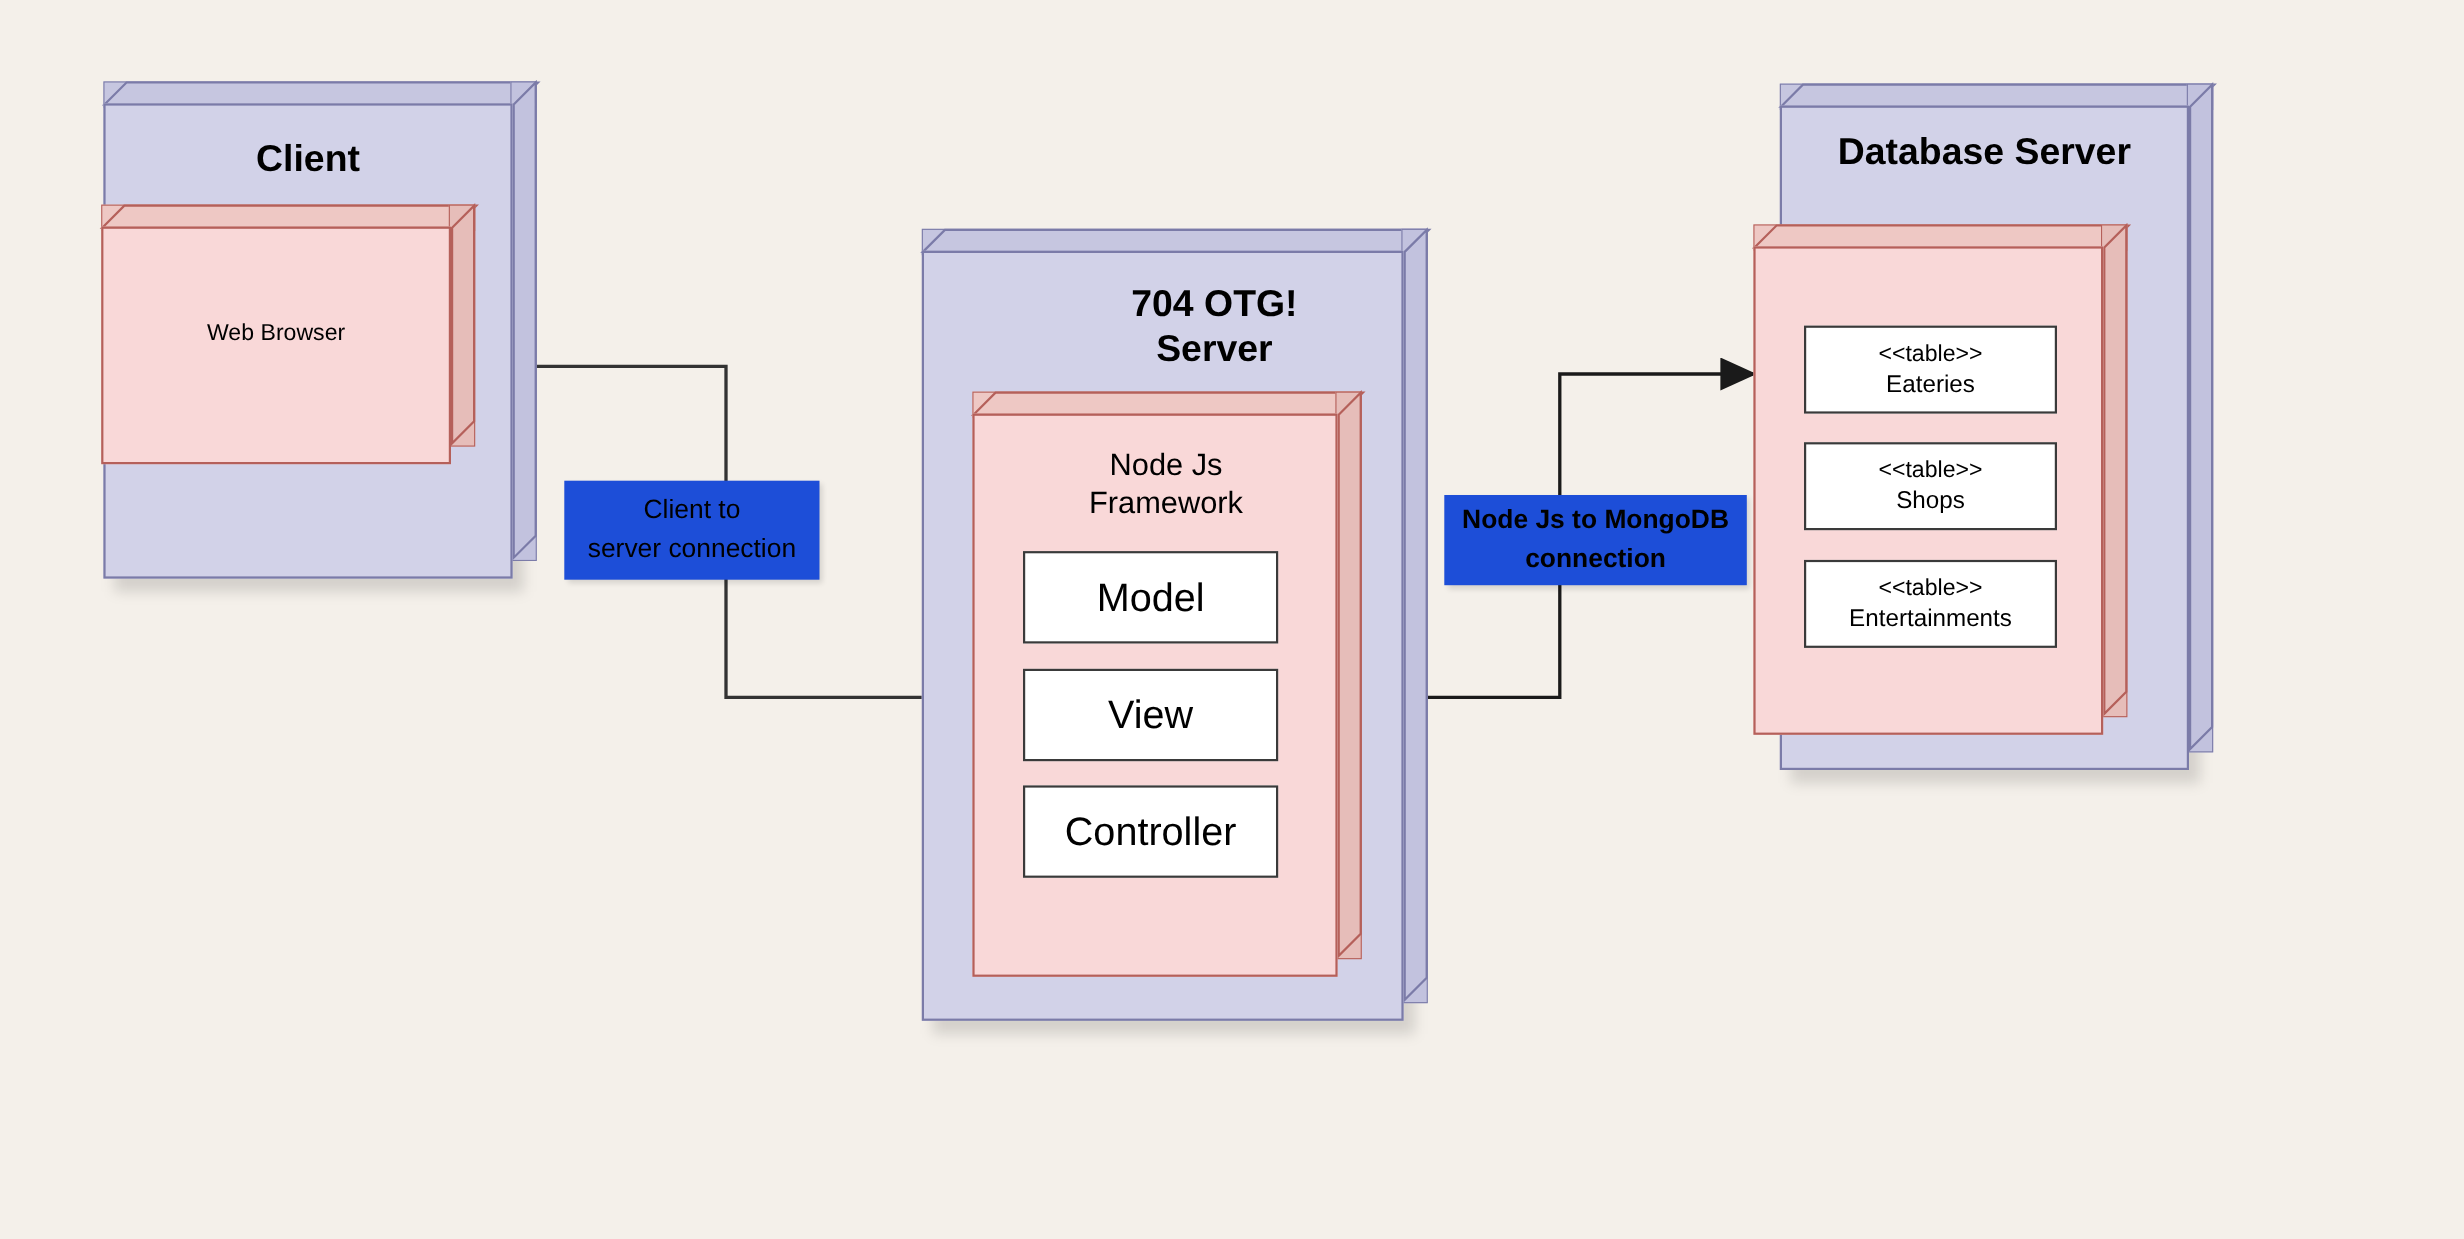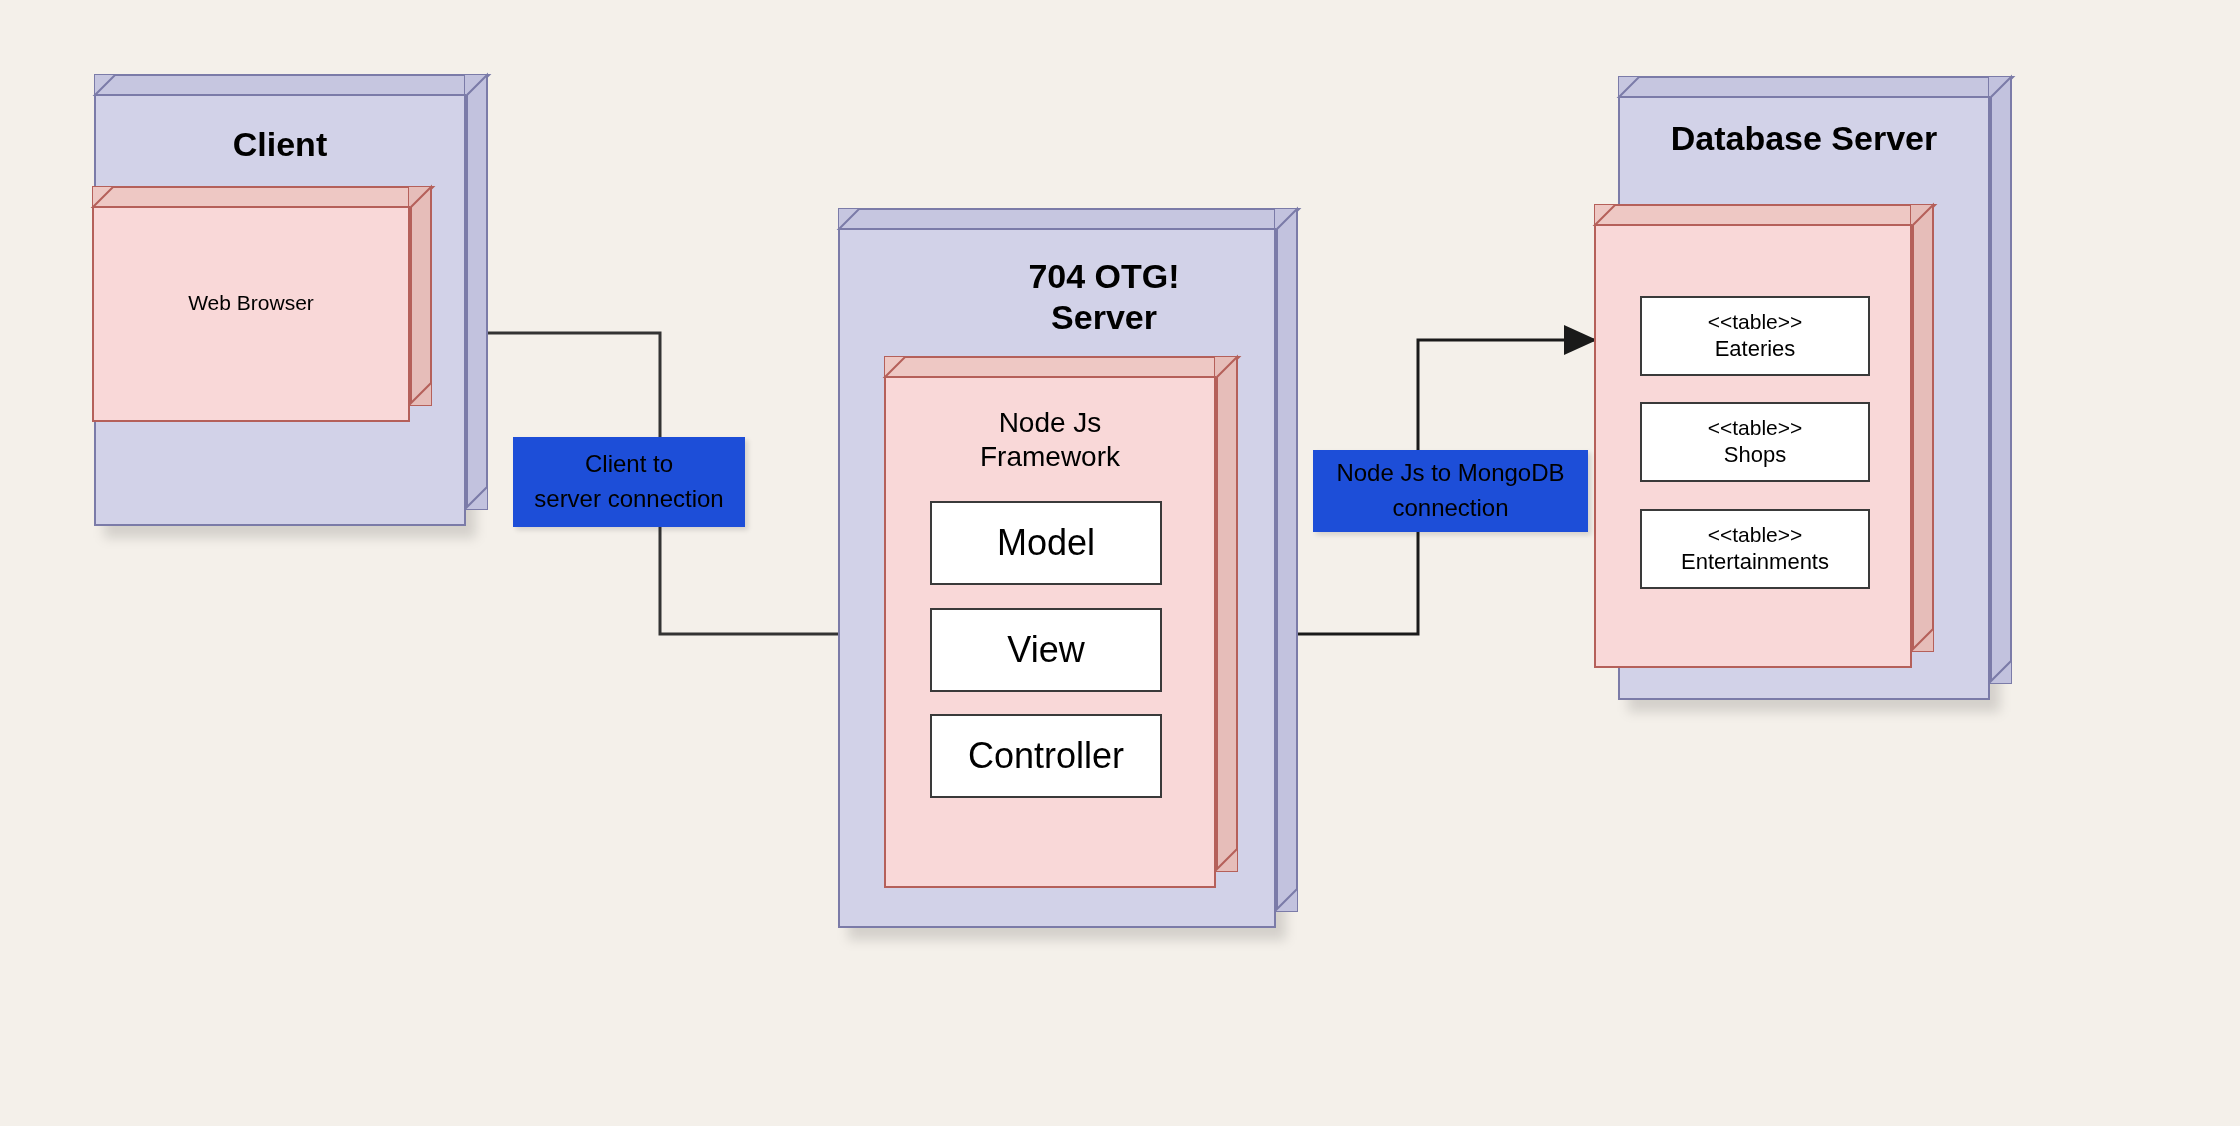--- a/index.html
+++ b/index.html
@@ -195,21 +195,21 @@
     <svg class="face-top" width="460" height="24" style="left:0px; top:-20px; overflow:visible;">
       <polygon points="0,20 20,0 460,0 440,20" fill="#c6c6e0" stroke="#7b7ba8" stroke-width="2"></polygon>
     </svg>
     <svg class="face-side" width="24" height="704" style="left:436px; top:-20px; overflow:visible;">
       <polygon points="2,20 22,0 22,680 2,700" fill="#c2c2de" stroke="#7b7ba8" stroke-width="2"></polygon>
     </svg>
     <div class="face-front" style="top:0; width:438px; height:700px;"></div>
     <div class="node-title title-bold" style="top:28px;padding-left:47px;">704 OTG!
 Server</div>
 
-    <div class="node3d pink" style="left:46px; top:148px; width:332px; height:512px; z-index:5;">
+    <div class="node3d pink" style="left:46px; top:148px; width:332px; height:512px; z-index:5;padding-left:20px;">
       <svg class="face-top" width="354" height="24" style="left:0px; top:-20px; overflow:visible;">
         <polygon points="0,20 20,0 354,0 334,20" fill="#eec8c4" stroke="#b5605a" stroke-width="2"></polygon>
       </svg>
       <svg class="face-side" width="24" height="516" style="left:330px; top:-20px; overflow:visible;">
         <polygon points="2,20 22,0 22,492 2,512" fill="#e6bdb9" stroke="#b5605a" stroke-width="2"></polygon>
       </svg>
       <div class="face-front" style="top:0; width:332px; height:512px;"></div>
       <div class="node-title title-plain" style="top:30px;">Node  Js
 Framework</div>
 
@@ -258,18 +258,18 @@
         <div class="aname">Entertainments</div>
       </div>
     </div>
   </div>
 
   <div class="edge-label" style="left:513px; top:437px; width:232px; height:90px;">
     <div>Client to</div>
     <div>server connection</div>
   </div>
 
-  <div class="edge-label" style="left:1313px; top:450px; width:275px; height:82px;">
+  <div class="edge-label" style="left:1313px; top:450px; width:275px; height:82px;font-weight:bold;">
     <div>Node Js to MongoDB</div>
     <div>connection</div>
   </div>
 
 </div>
 
 </body></html>

